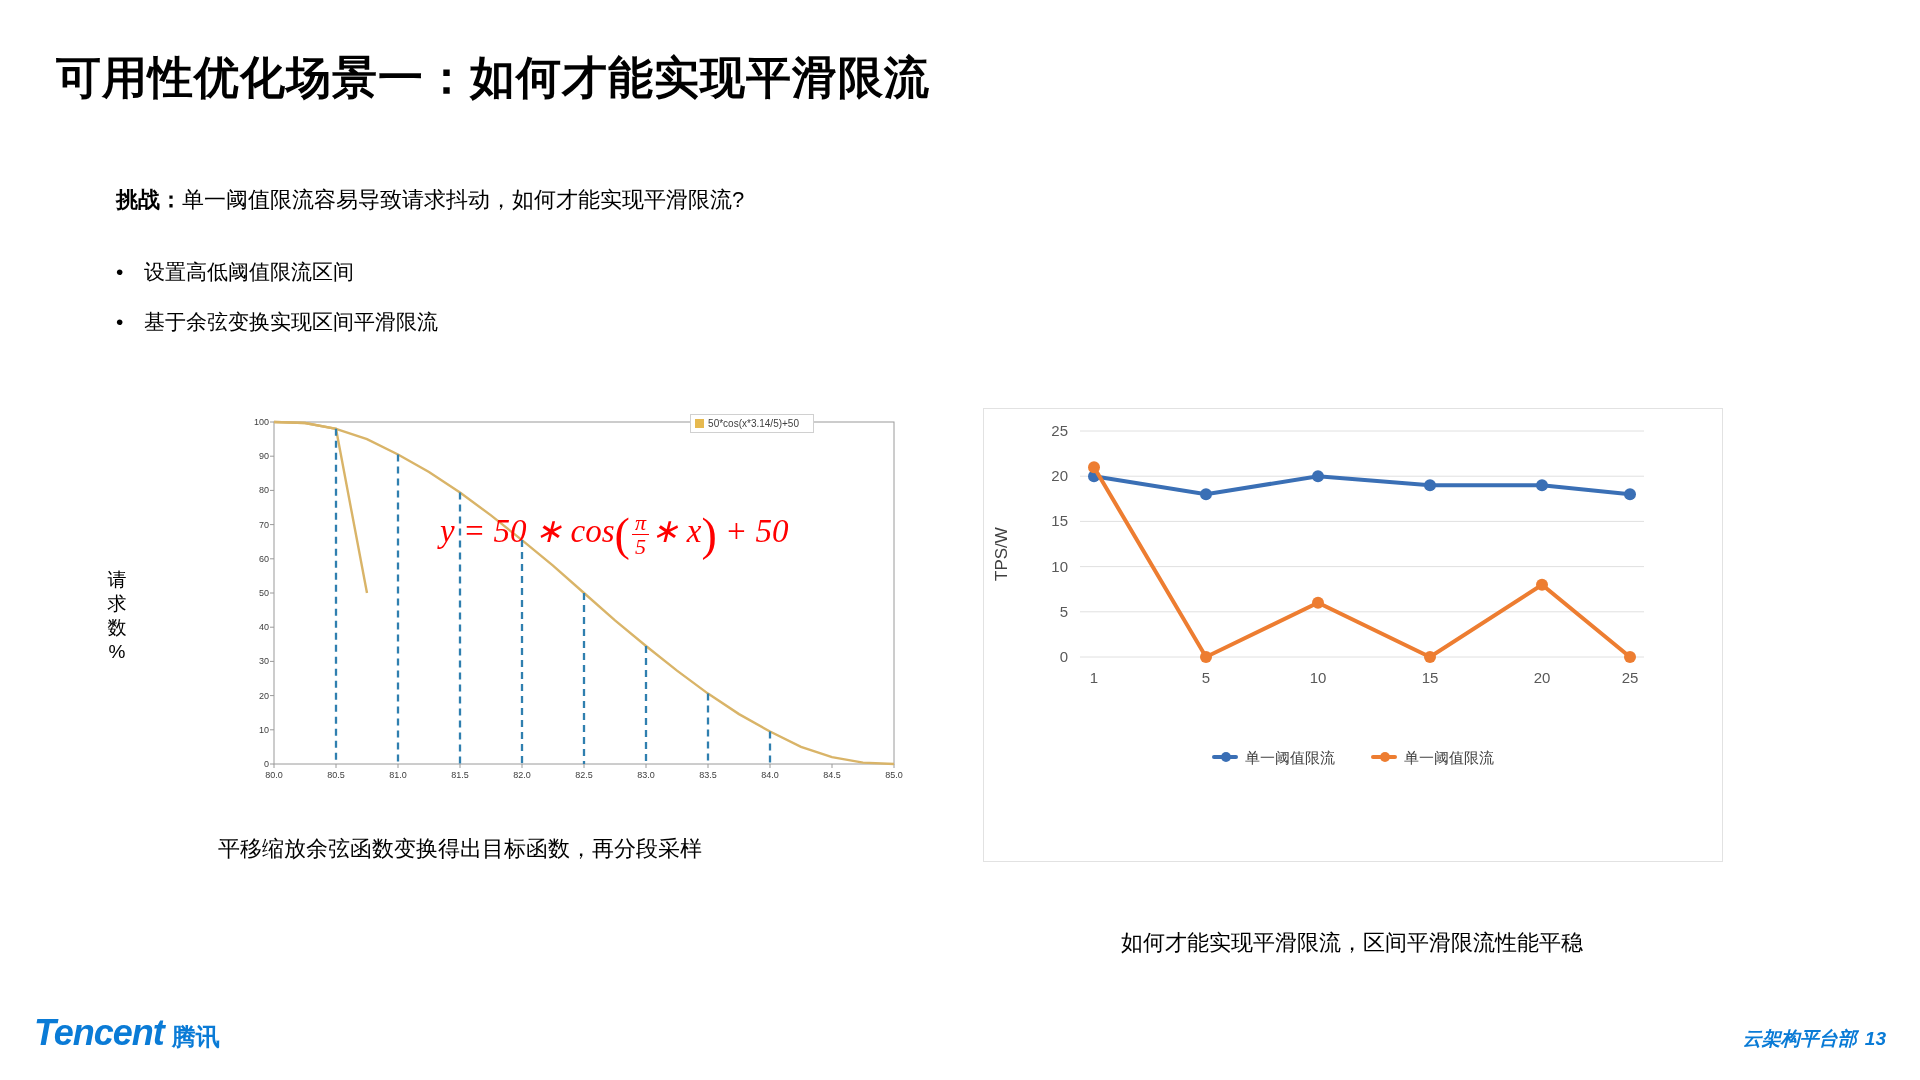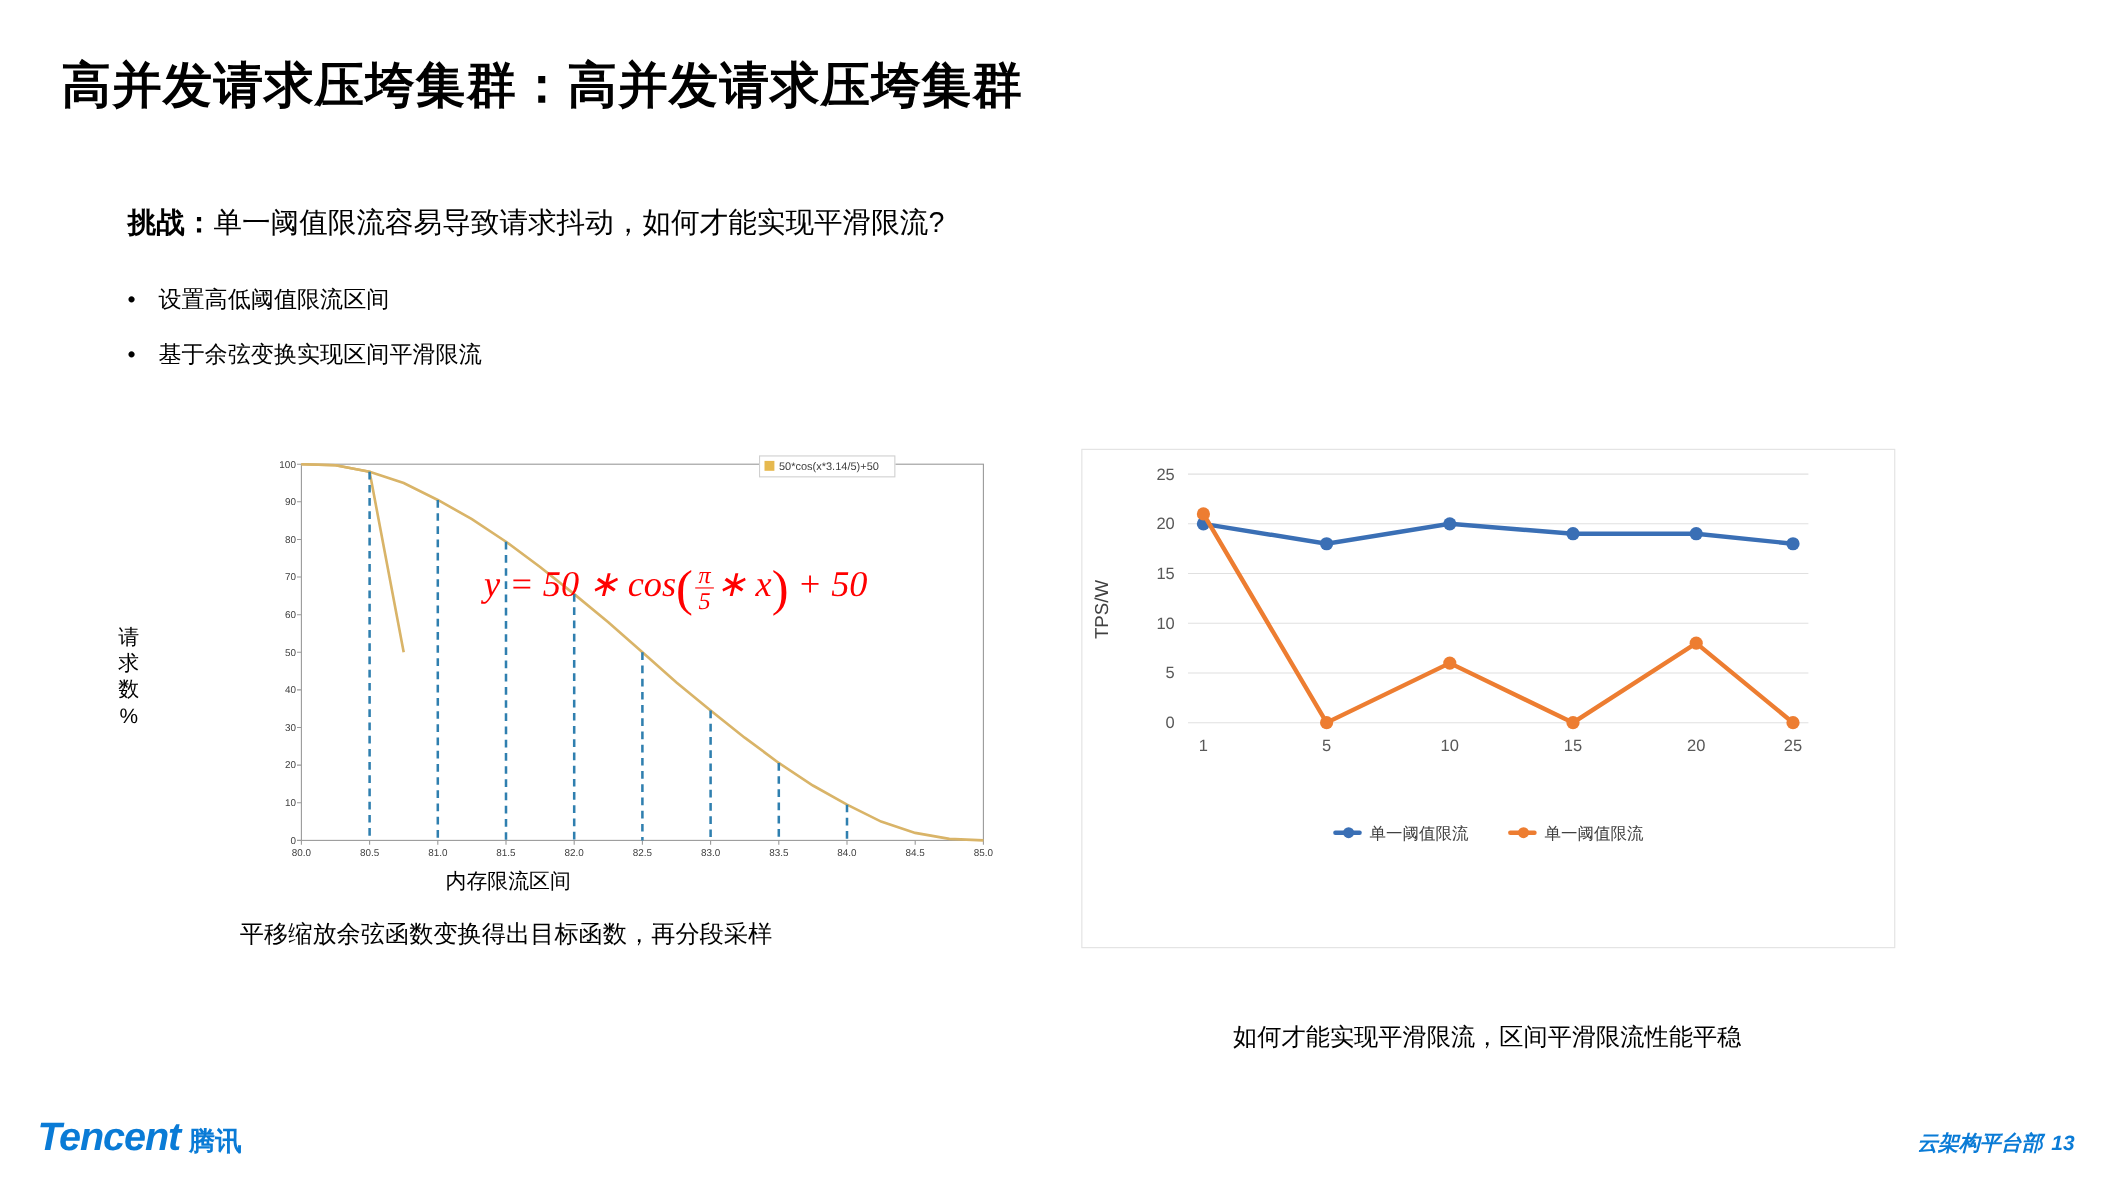--- a/index.html
+++ b/index.html
@@ -28,21 +28,21 @@
     font-size: 45px;
     font-weight: bold;
     letter-spacing: 1px;
     color: #000;
     white-space: nowrap;
   }
   .challenge {
     position: absolute;
     left: 116px;
     top: 185px;
-    font-size: 26px;
+    font-size: 22px;
     color: #000;
     white-space: nowrap;
   }
   .challenge .lbl {
     font-weight: bold;
   }
   .bullet {
     position: absolute;
     left: 116px;
     font-size: 21px;
@@ -247,21 +247,21 @@
     margin-left: 8px;
     color: #0a7bd6;
   }
   svg { display:block; }
 </style>
 </head>
 <body>
 
 <div class="slide">
 
-  <div class="title">高并发请求压垮集群：高并发请求压垮集群</div>
+  <div class="title">可用性优化场景一：如何才能实现平滑限流</div>
 
   <div class="challenge">
     <span class="lbl">挑战：</span><span>单一阈值限流容易导致请求抖动，如何才能实现平滑限流?</span>
   </div>
 
   <div class="bullet" id="bullet-0">
     <span class="dot">•</span><span>设置高低阈值限流区间</span>
   </div>
   <div class="bullet" id="bullet-1">
     <span class="dot">•</span><span>基于余弦变换实现区间平滑限流</span>
@@ -346,21 +346,20 @@
         <line x1="412" y1="234.0" x2="412" y2="352"></line>
         <line x1="474" y1="281.6" x2="474" y2="352"></line>
         <line x1="536" y1="319.5" x2="536" y2="352"></line>
       </g>
     </svg>
 
     <div class="lc-legend">
       <span class="sw"></span><span>50*cos(x*3.14/5)+50</span>
     </div>
 
-    <div class="lc-xlabel">内存限流区间</div>
     <div class="lc-caption">平移缩放余弦函数变换得出目标函数，再分段采样</div>
   </div>
 
   <div class="lc-formula">
     <span>y</span>
     <span>=</span>
     <span>50 ∗ cos</span><span class="paren">(</span><span class="frac"><span class="num">π</span><span class="den">5</span></span><span>∗ x</span><span class="paren">)</span>
     <span>+ 50</span>
   </div>
 

